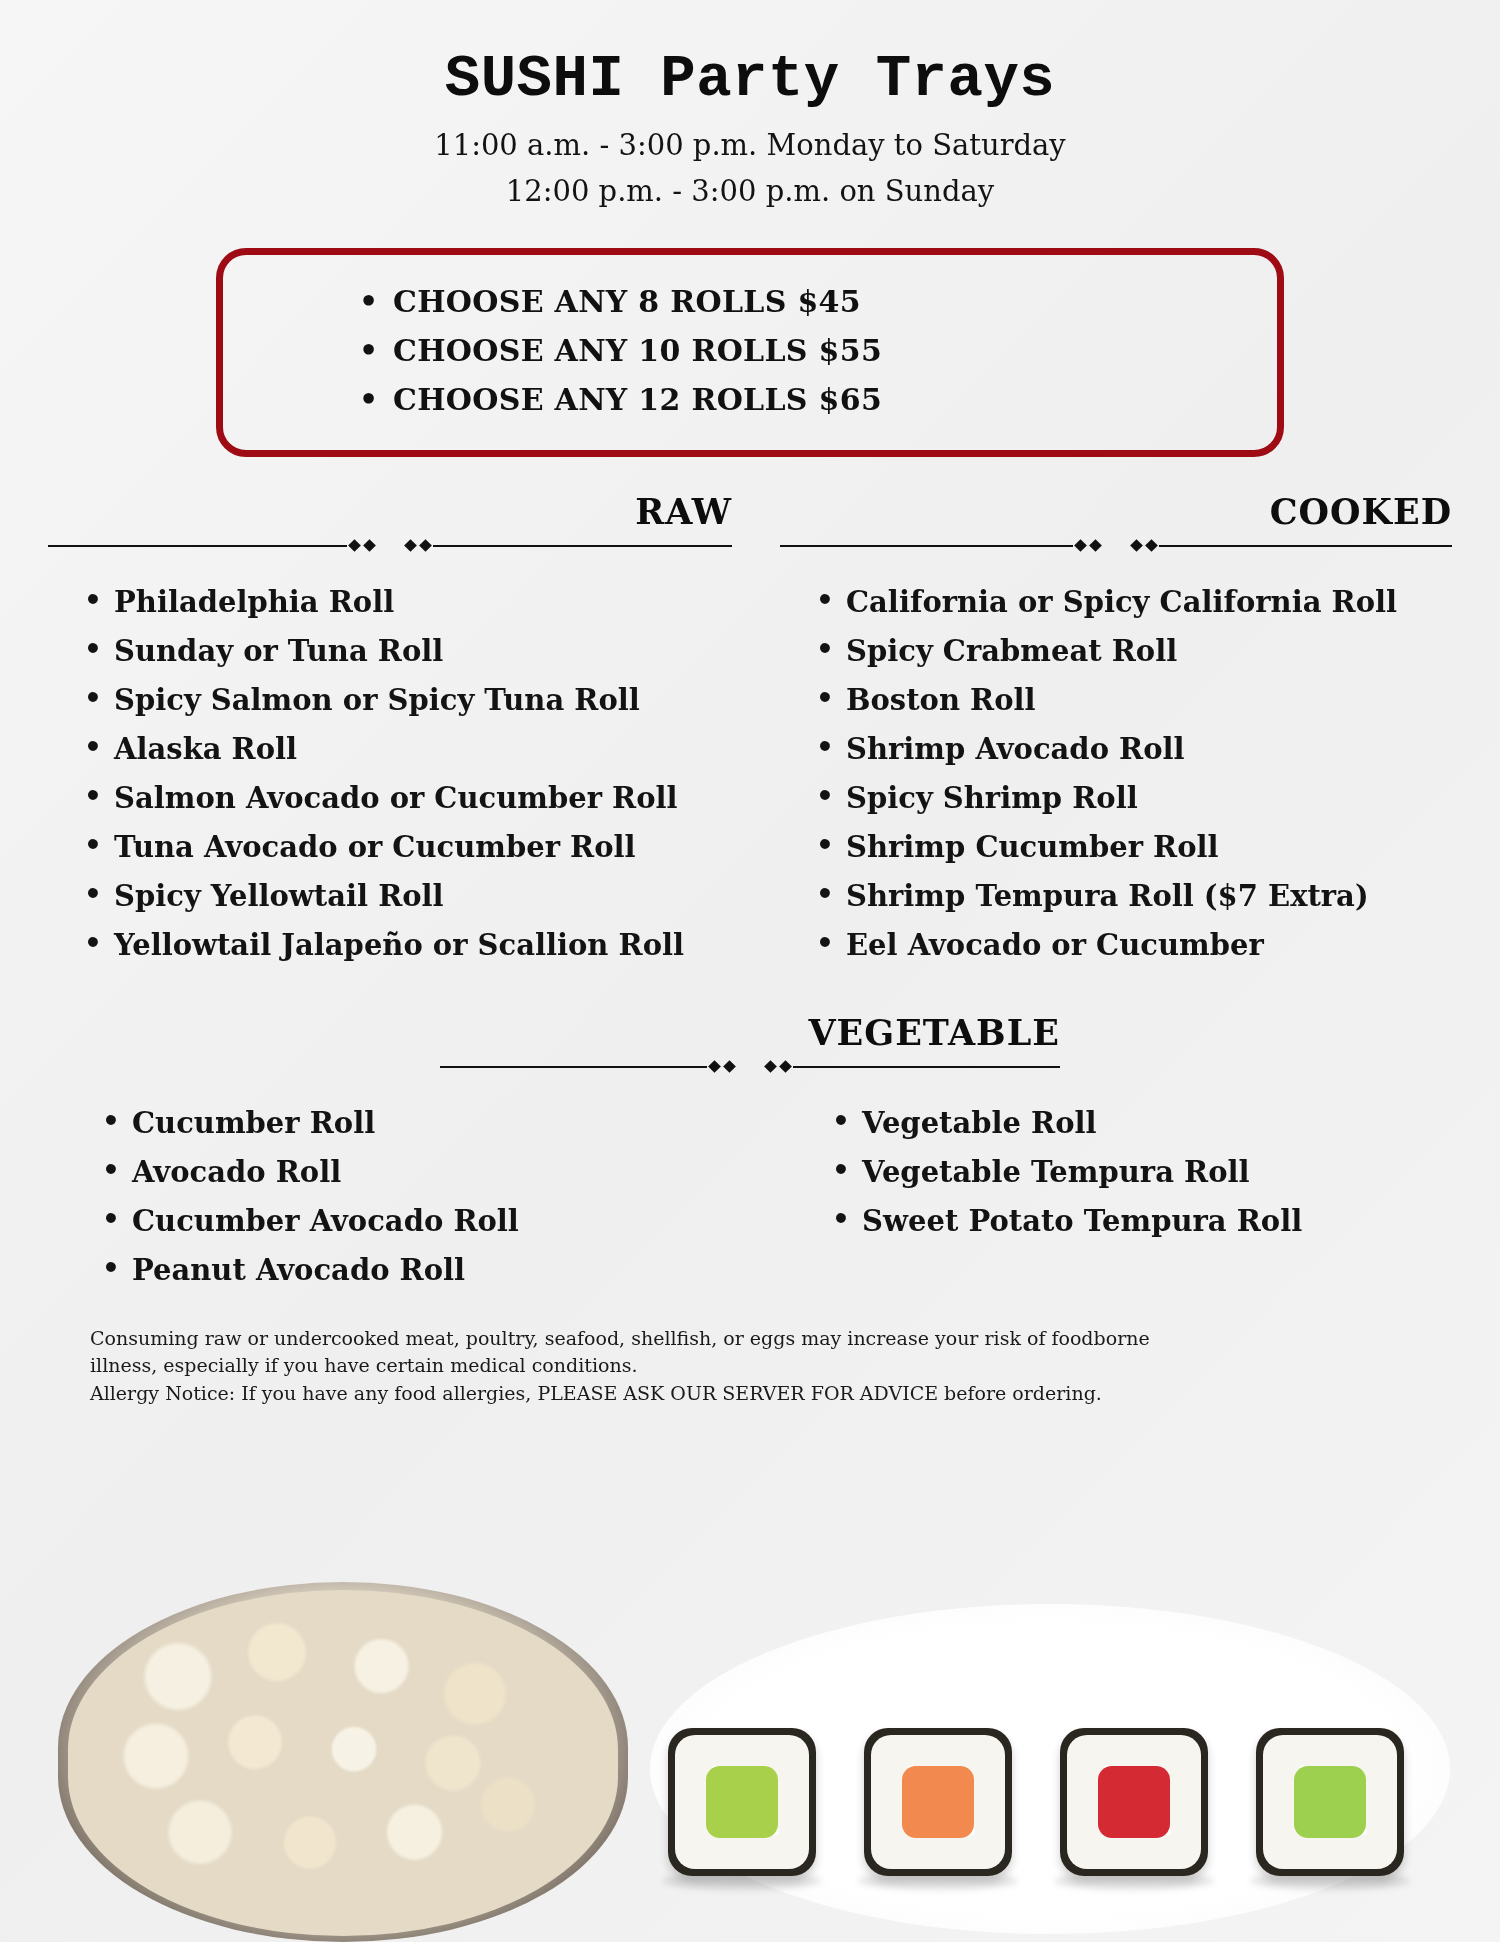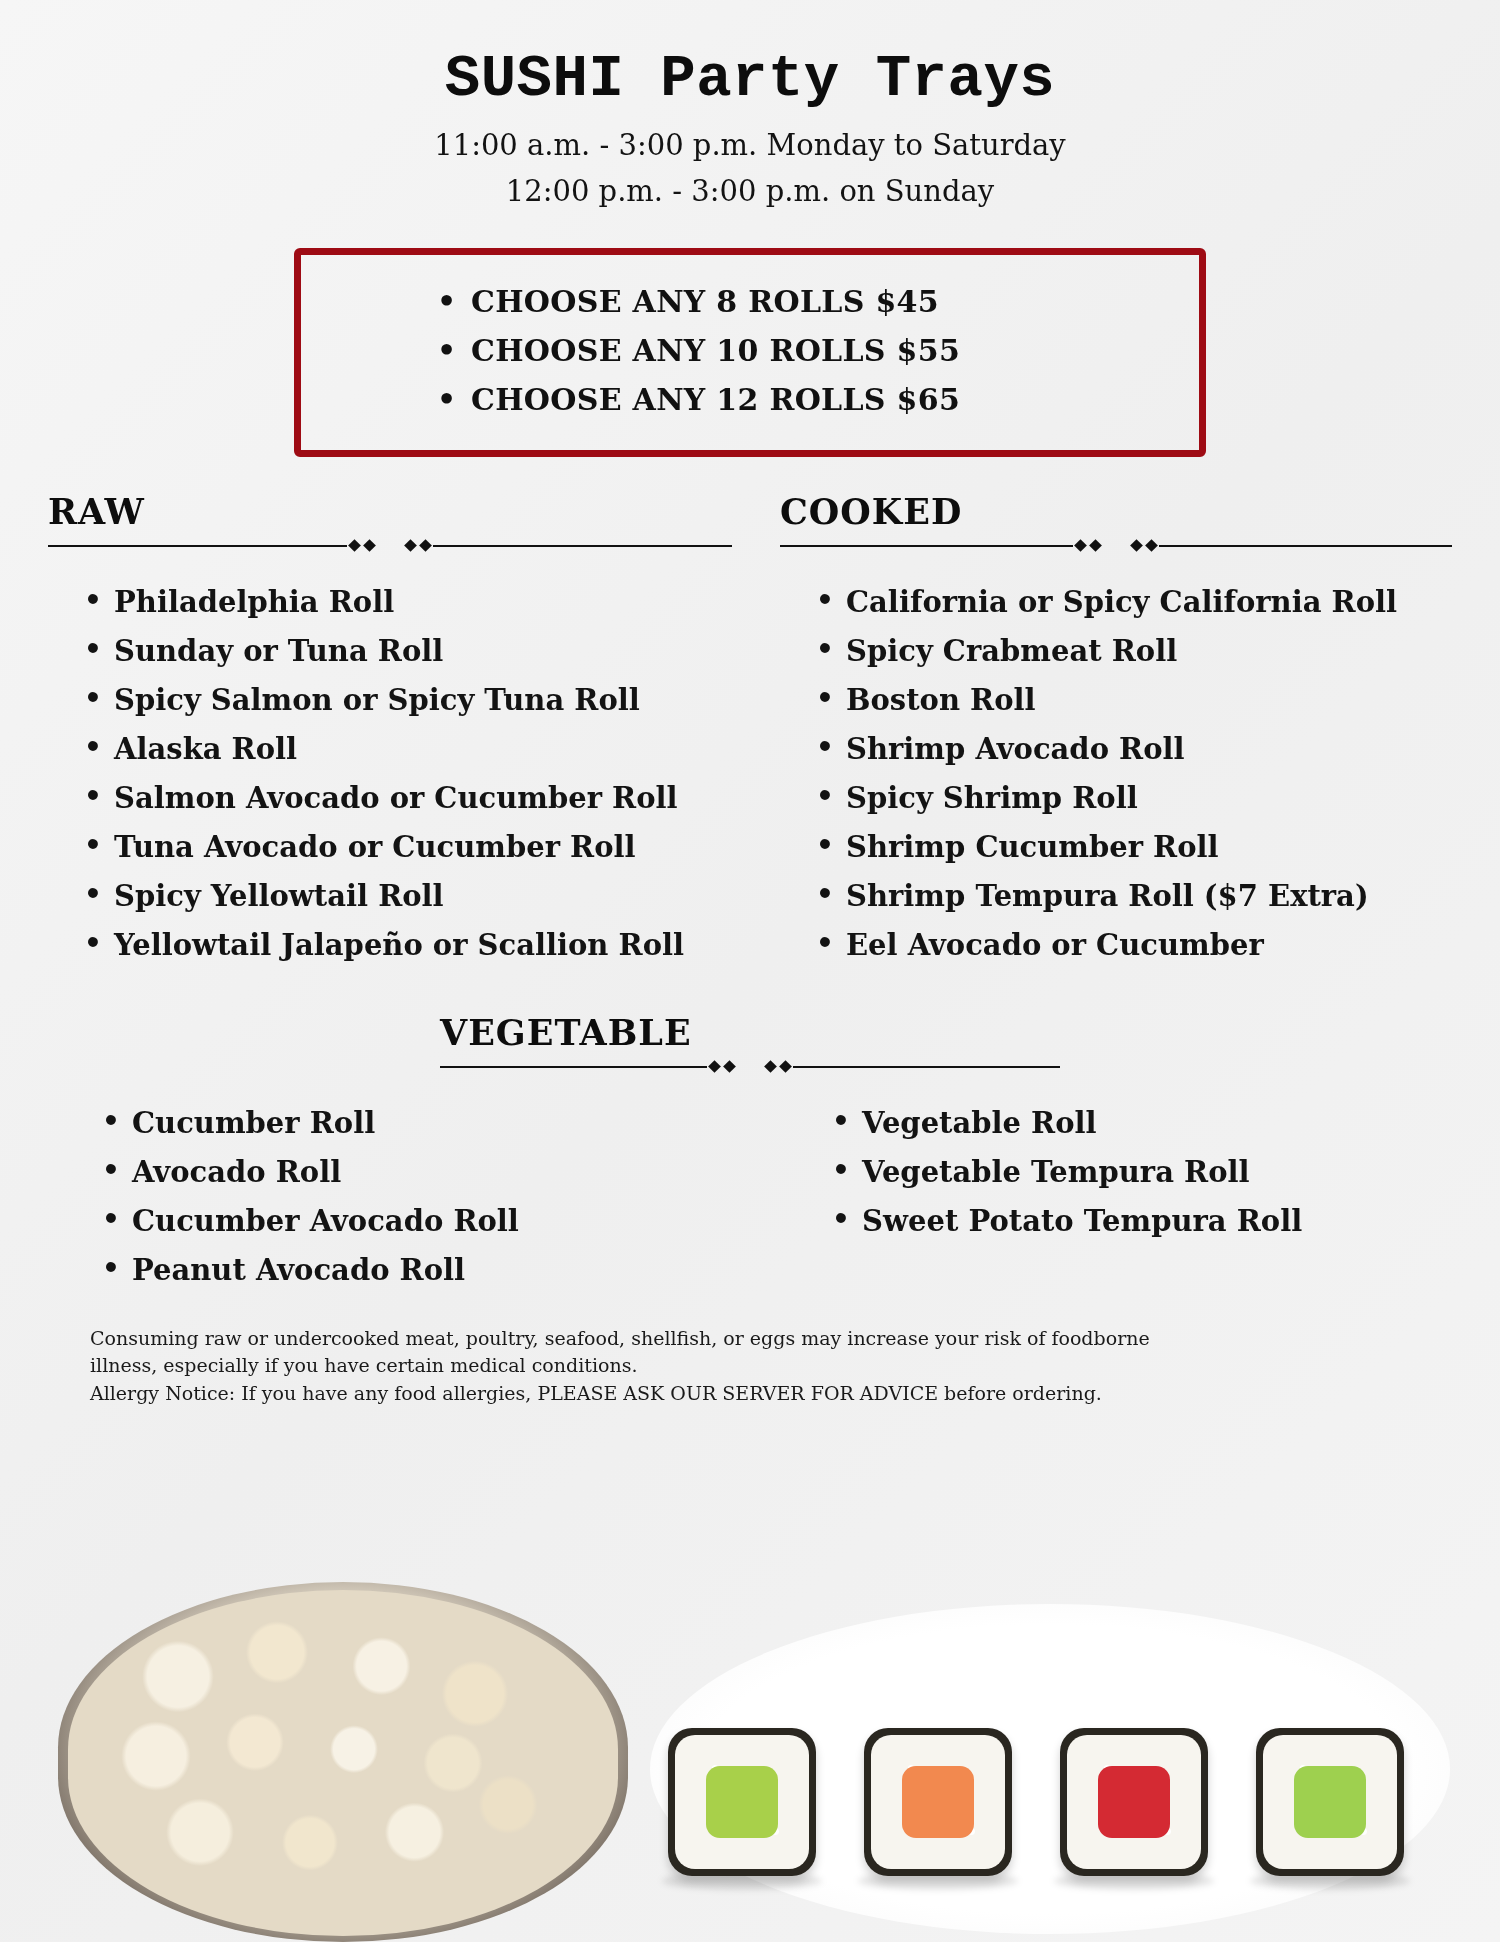--- a/index.html
+++ b/index.html
@@ -42,23 +42,23 @@
     font-size: 29px;
     line-height: 1.45;
     margin-top: 8px;
     color: #131313;
   }
   .hours div { padding: 2px 0; }
 
   
   .price-box {
     margin: 34px auto 0 auto;
-    width: 912px;
+    width: 1068px;
     border: 7px solid #9e0b14;
-    border-radius: 6px;
+    border-radius: 30px;
     padding: 22px 38px 26px 20px;
     box-sizing: border-box;
     background: transparent;
   }
   .price-list {
     list-style: none;
     margin: 0;
     padding: 0 0 0 150px;
   }
   .price-list li {
@@ -87,21 +87,21 @@
     box-sizing: border-box;
   }
   .col {
     width: 50%;
     box-sizing: border-box;
   }
   .col.left { padding-right: 18px; }
   .col.right { padding-left: 30px; }
 
   .sec-head {
-    text-align: left;
+    text-align: right;
     font-family: "DejaVu Serif", serif;
     font-weight: bold;
     font-size: 35px;
     letter-spacing: 1px;
     color: #0d0d0d;
     margin-bottom: 4px;
   }
   .divider {
     display: flex;
     align-items: center;

